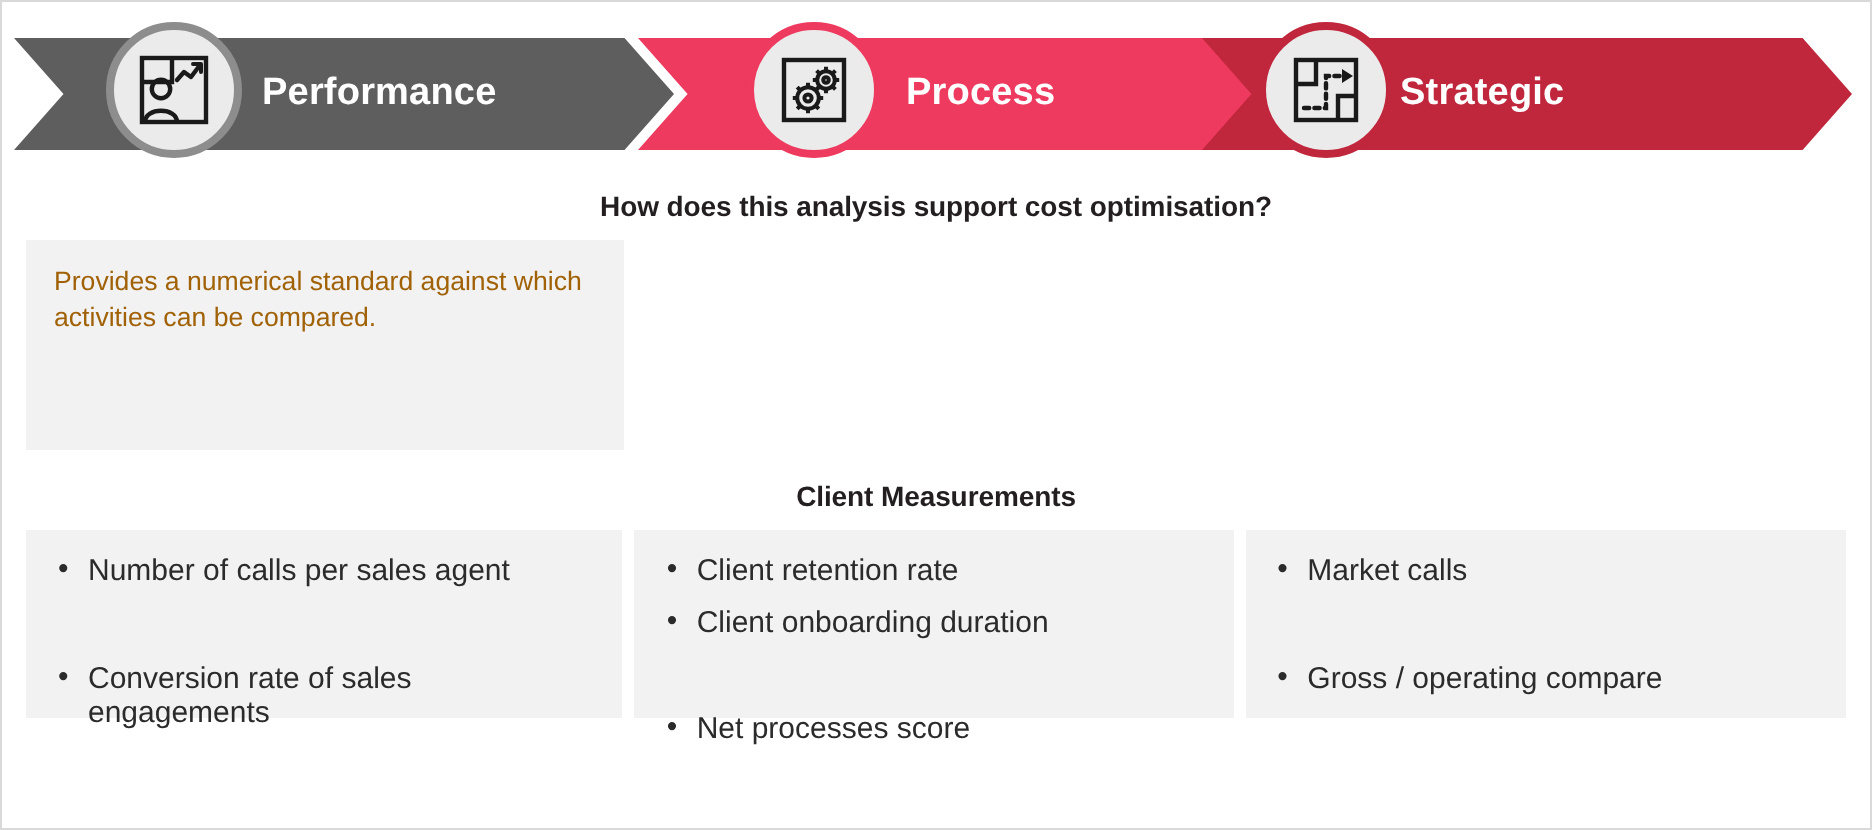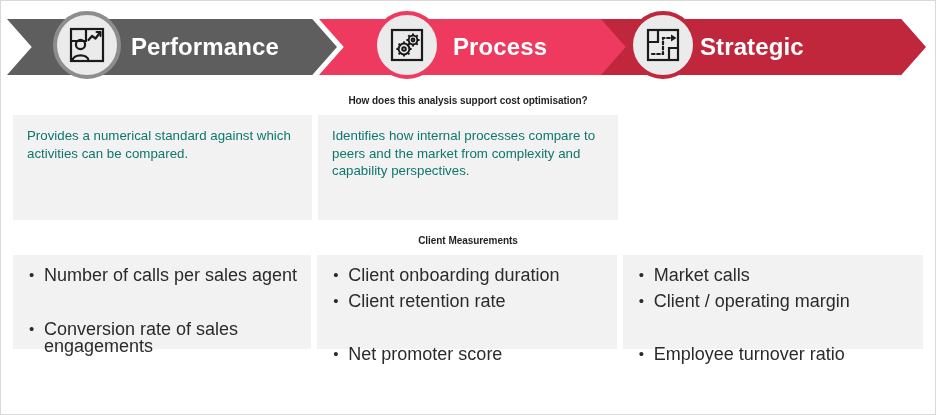--- a/index.html
+++ b/index.html
@@ -94,34 +94,34 @@
   .chev-3 .chev-badge { left: 28px; border: 4px solid #c1273c; }
 
   .chev-badge svg { display: block; }
 
   .chev-label {
     position: absolute;
     top: 0;
     height: 56px;
     line-height: 56px;
     color: #ffffff;
-    font-size: 24px;
+    font-size: 19px;
     font-weight: bold;
     letter-spacing: 0.1px;
     z-index: 5;
     white-space: nowrap;
   }
   .chev-1 .chev-label { left: 124px; }
   .chev-2 .chev-label { left: 134px; }
   .chev-3 .chev-label { left: 99px; }
 
   
   .section-heading {
     text-align: center;
-    font-size: 10px;
+    font-size: 14px;
     font-weight: bold;
     color: #231f20;
     letter-spacing: -0.05px;
   }
   .heading-1 { margin-top: 12px; }
   .heading-2 { margin-top: 15px; }
 
   
   .panel-row {
     display: flex;
@@ -137,32 +137,32 @@
   .panel-b { width: 300px; }
   .panel-c { width: 301px; }
 
   .row-support .panel { height: 105px; }
   .row-measure .panel { height: 94px; }
 
   .panel p {
     margin: 0;
     font-size: 13.3px;
     line-height: 17.5px;
-    color: #0f766e;
+    color: #a16207;
   }
 
   .bullets {
     margin: 0;
     padding: 0;
     list-style: none;
   }
   .bullets li {
     position: relative;
     padding-left: 17px;
-    font-size: 18px;
+    font-size: 15px;
     line-height: 17.5px;
     color: #2b2b2b;
     margin-bottom: 8px;
   }
   .bullets li:last-child { margin-bottom: 0; margin-top: 36px; }
   .bullets li::before {
     content: "\2022";
     position: absolute;
     left: 2px;
     top: -1px;
@@ -236,43 +236,39 @@
       <div class="chev-label">Strategic</div>
     </div>
   </div>
 
   <div class="section-heading heading-1">How does this analysis support cost optimisation?</div>
 
   <div class="panel-row row-support">
     <div class="panel panel-a">
       <p>Provides a numerical standard against which activities can be compared.</p>
     </div>
-    <div class="panel panel-b">
-      <p>Identifies how internal processes compare to peers and the market from complexity and capability perspectives.</p>
-    </div>
   </div>
 
   <div class="section-heading heading-2">Client Measurements</div>
 
   <div class="panel-row row-measure">
     <div class="panel panel-a">
       <ul class="bullets">
         <li>Number of calls per sales agent</li>
         <li>Conversion rate of sales engagements</li>
       </ul>
     </div>
     <div class="panel panel-b">
       <ul class="bullets">
+        <li>Client retention rate</li>
         <li>Client onboarding duration</li>
-        <li>Client retention rate</li>
-        <li>Net promoter score</li>
+        <li>Net processes score</li>
       </ul>
     </div>
     <div class="panel panel-c">
       <ul class="bullets">
         <li>Market calls</li>
-        <li>Client / operating margin</li>
-        <li>Employee turnover ratio</li>
+        <li>Gross / operating compare</li>
       </ul>
     </div>
   </div>
 
 </div>
 
 </body></html>

